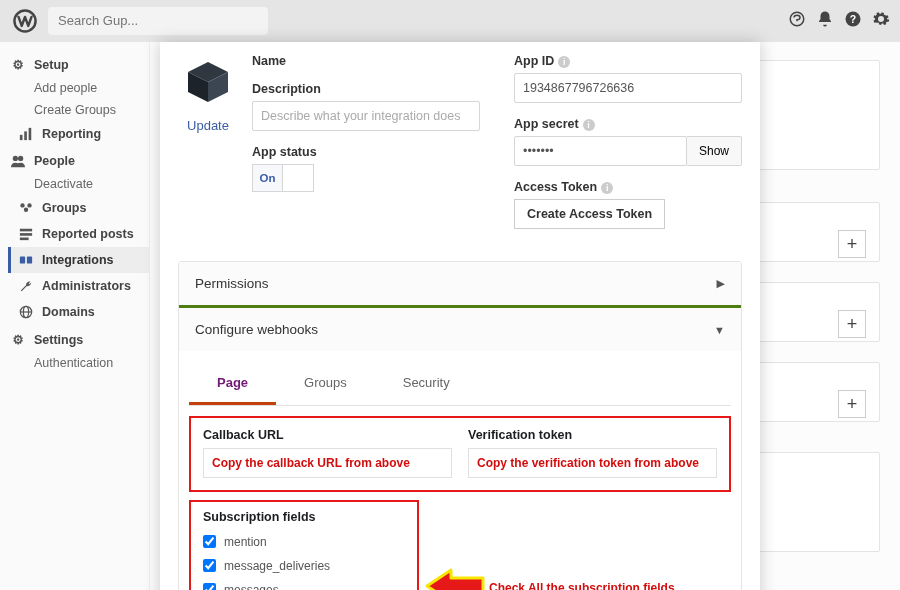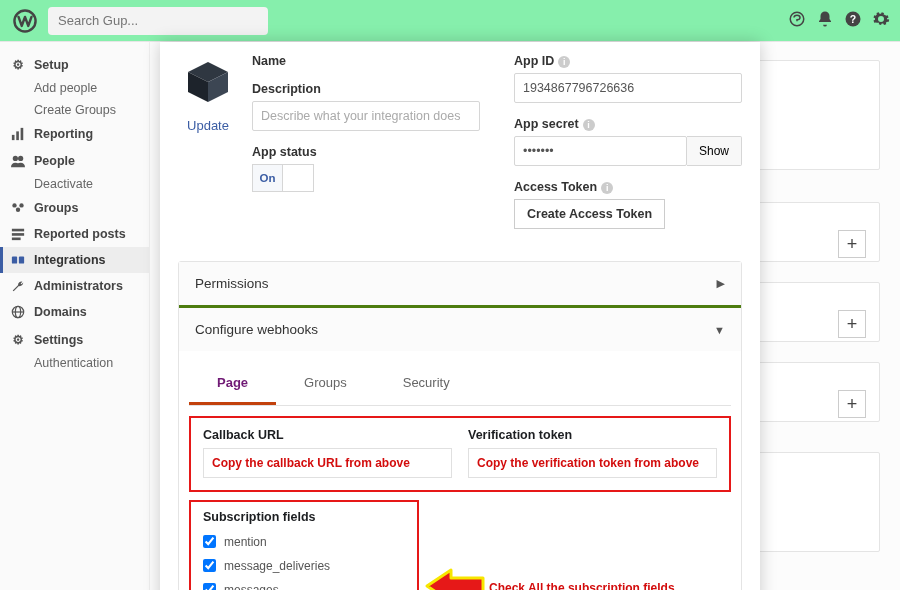--- a/index.html
+++ b/index.html
@@ -10,21 +10,21 @@
     background: #f9f9f9;
     width: 900px;
     height: 590px;
     overflow: hidden;
     position: relative;
   }
 
   
   .topbar {
     height: 42px;
-    background: #86efac;
+    background: #e5e5e5;
     border-bottom: 1px solid #e6e6e6;
     display: flex;
     align-items: center;
     padding: 0 10px;
     box-shadow: 0 1px 2px rgba(0,0,0,0.04);
   }
   .topbar .logo {
     width: 30px; height: 30px;
     margin-right: 8px;
     display:flex;align-items:center;justify-content:center;
@@ -72,20 +72,21 @@
     padding: 4px 10px 4px 34px;
     color:#666;
   }
   .sidebar .item {
     display:flex; align-items:flex-end;
     padding: 6px 10px;
     gap:8px;
     color:#444;
     cursor:pointer;
     font-weight:600;
+    margin-left:8px;
   }
   .sidebar .item .s-icon { width:16px; display:inline-flex; justify-content:center; color:#555;}
   .sidebar .item.active {
     background:#ededed;
     border-left:3px solid #3b5da4;
     padding-left:7px;
     color:#333;
   }
 
   

